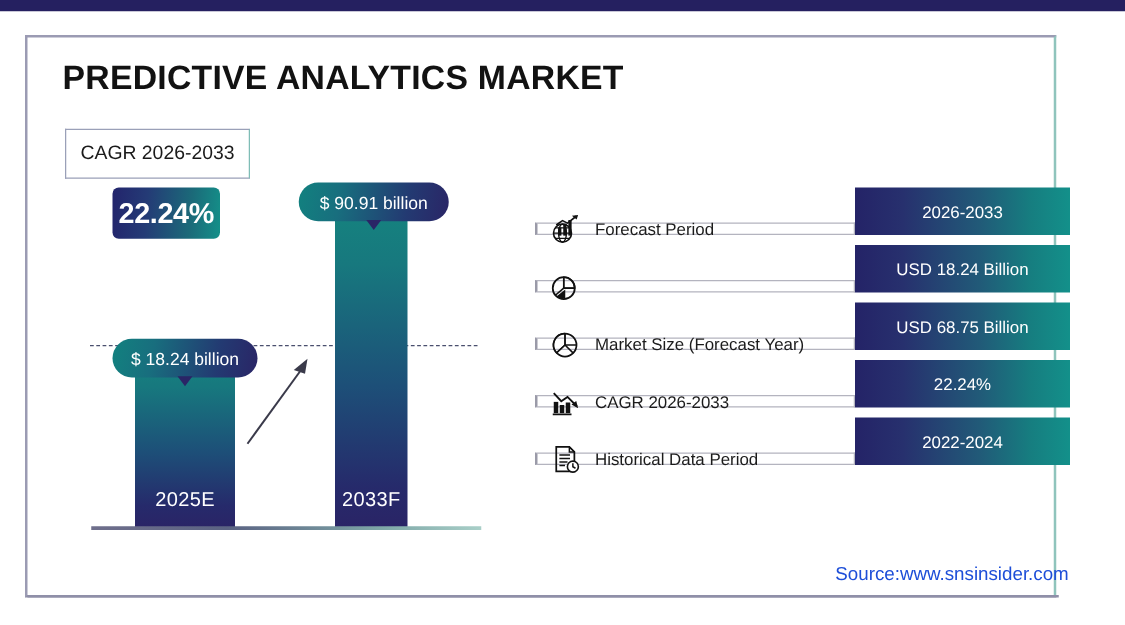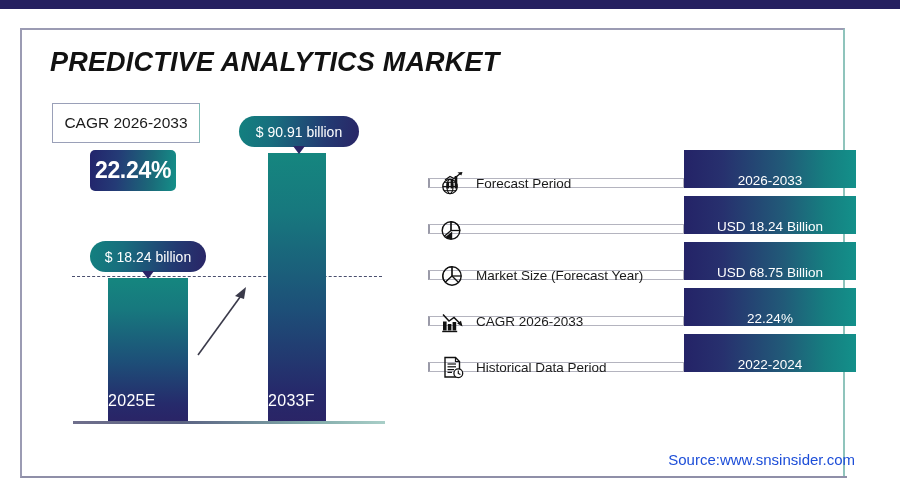--- a/index.html
+++ b/index.html
@@ -48,21 +48,20 @@
 
   
   #title {
     position: absolute;
     left: 50px; top: 47px;
     font-size: 27px;
     font-weight: bold;
     letter-spacing: 0.2px;
     color: #121212;
     white-space: nowrap;
-    font-style: italic;
   }
 
   
   #cagr-box {
     position: absolute;
     left: 52px; top: 103px;
     width: 148px; height: 40px;
     box-sizing: border-box;
     border: 1px solid #9aa0b8;
     border-right-color: #7fbdb6;
@@ -99,36 +98,38 @@
   .bar {
     position: absolute;
     background: linear-gradient(180deg, #15867f 0%, #17787e 22%, #1d4f78 58%, #262a6b 88%, #2a2466 100%);
   }
   #bar-2025 { left: 108px; top: 278px; width: 80px; height: 144px; }
   #bar-2033 { left: 268px; top: 153px; width: 58px; height: 269px; }
   .bar-label {
     position: absolute;
     width: 100%;
     bottom: 12px;
+    text-align: center;
     color: #ffffff;
     font-size: 16px;
     letter-spacing: 0.3px;
   }
 
   
   .pill {
     position: absolute;
     height: 31px;
     border-radius: 16px;
     background: linear-gradient(100deg, #12817f 0%, #186e7e 28%, #233a72 72%, #2a2566 100%);
     display: flex;
     align-items: center;
     justify-content: center;
     padding: 14px 16px;
     box-sizing: border-box;
+    margin-top: 30px;
   }
   .pill span {
     font-size: 14px;
     color: #ffffff;
     white-space: nowrap;
   }
   .pill-tip {
     position: absolute;
     left: 50%;
     margin-left: -6px;
@@ -198,21 +199,21 @@
   }
   .metric-label {
     font-size: 13.5px;
     color: #1b1b1b;
     white-space: nowrap;
   }
   .metric-value-cell {
     flex: 1;
     background: linear-gradient(90deg, #242367 0%, #27306e 22%, #215a78 58%, #167e80 82%, #13908a 100%);
     display: flex;
-    align-items: flex-end;
+    align-items: center;
     justify-content: center;
   }
   .metric-value {
     font-size: 13.5px;
     color: #ffffff;
     white-space: nowrap;
   }
 
   
   #source-note {

